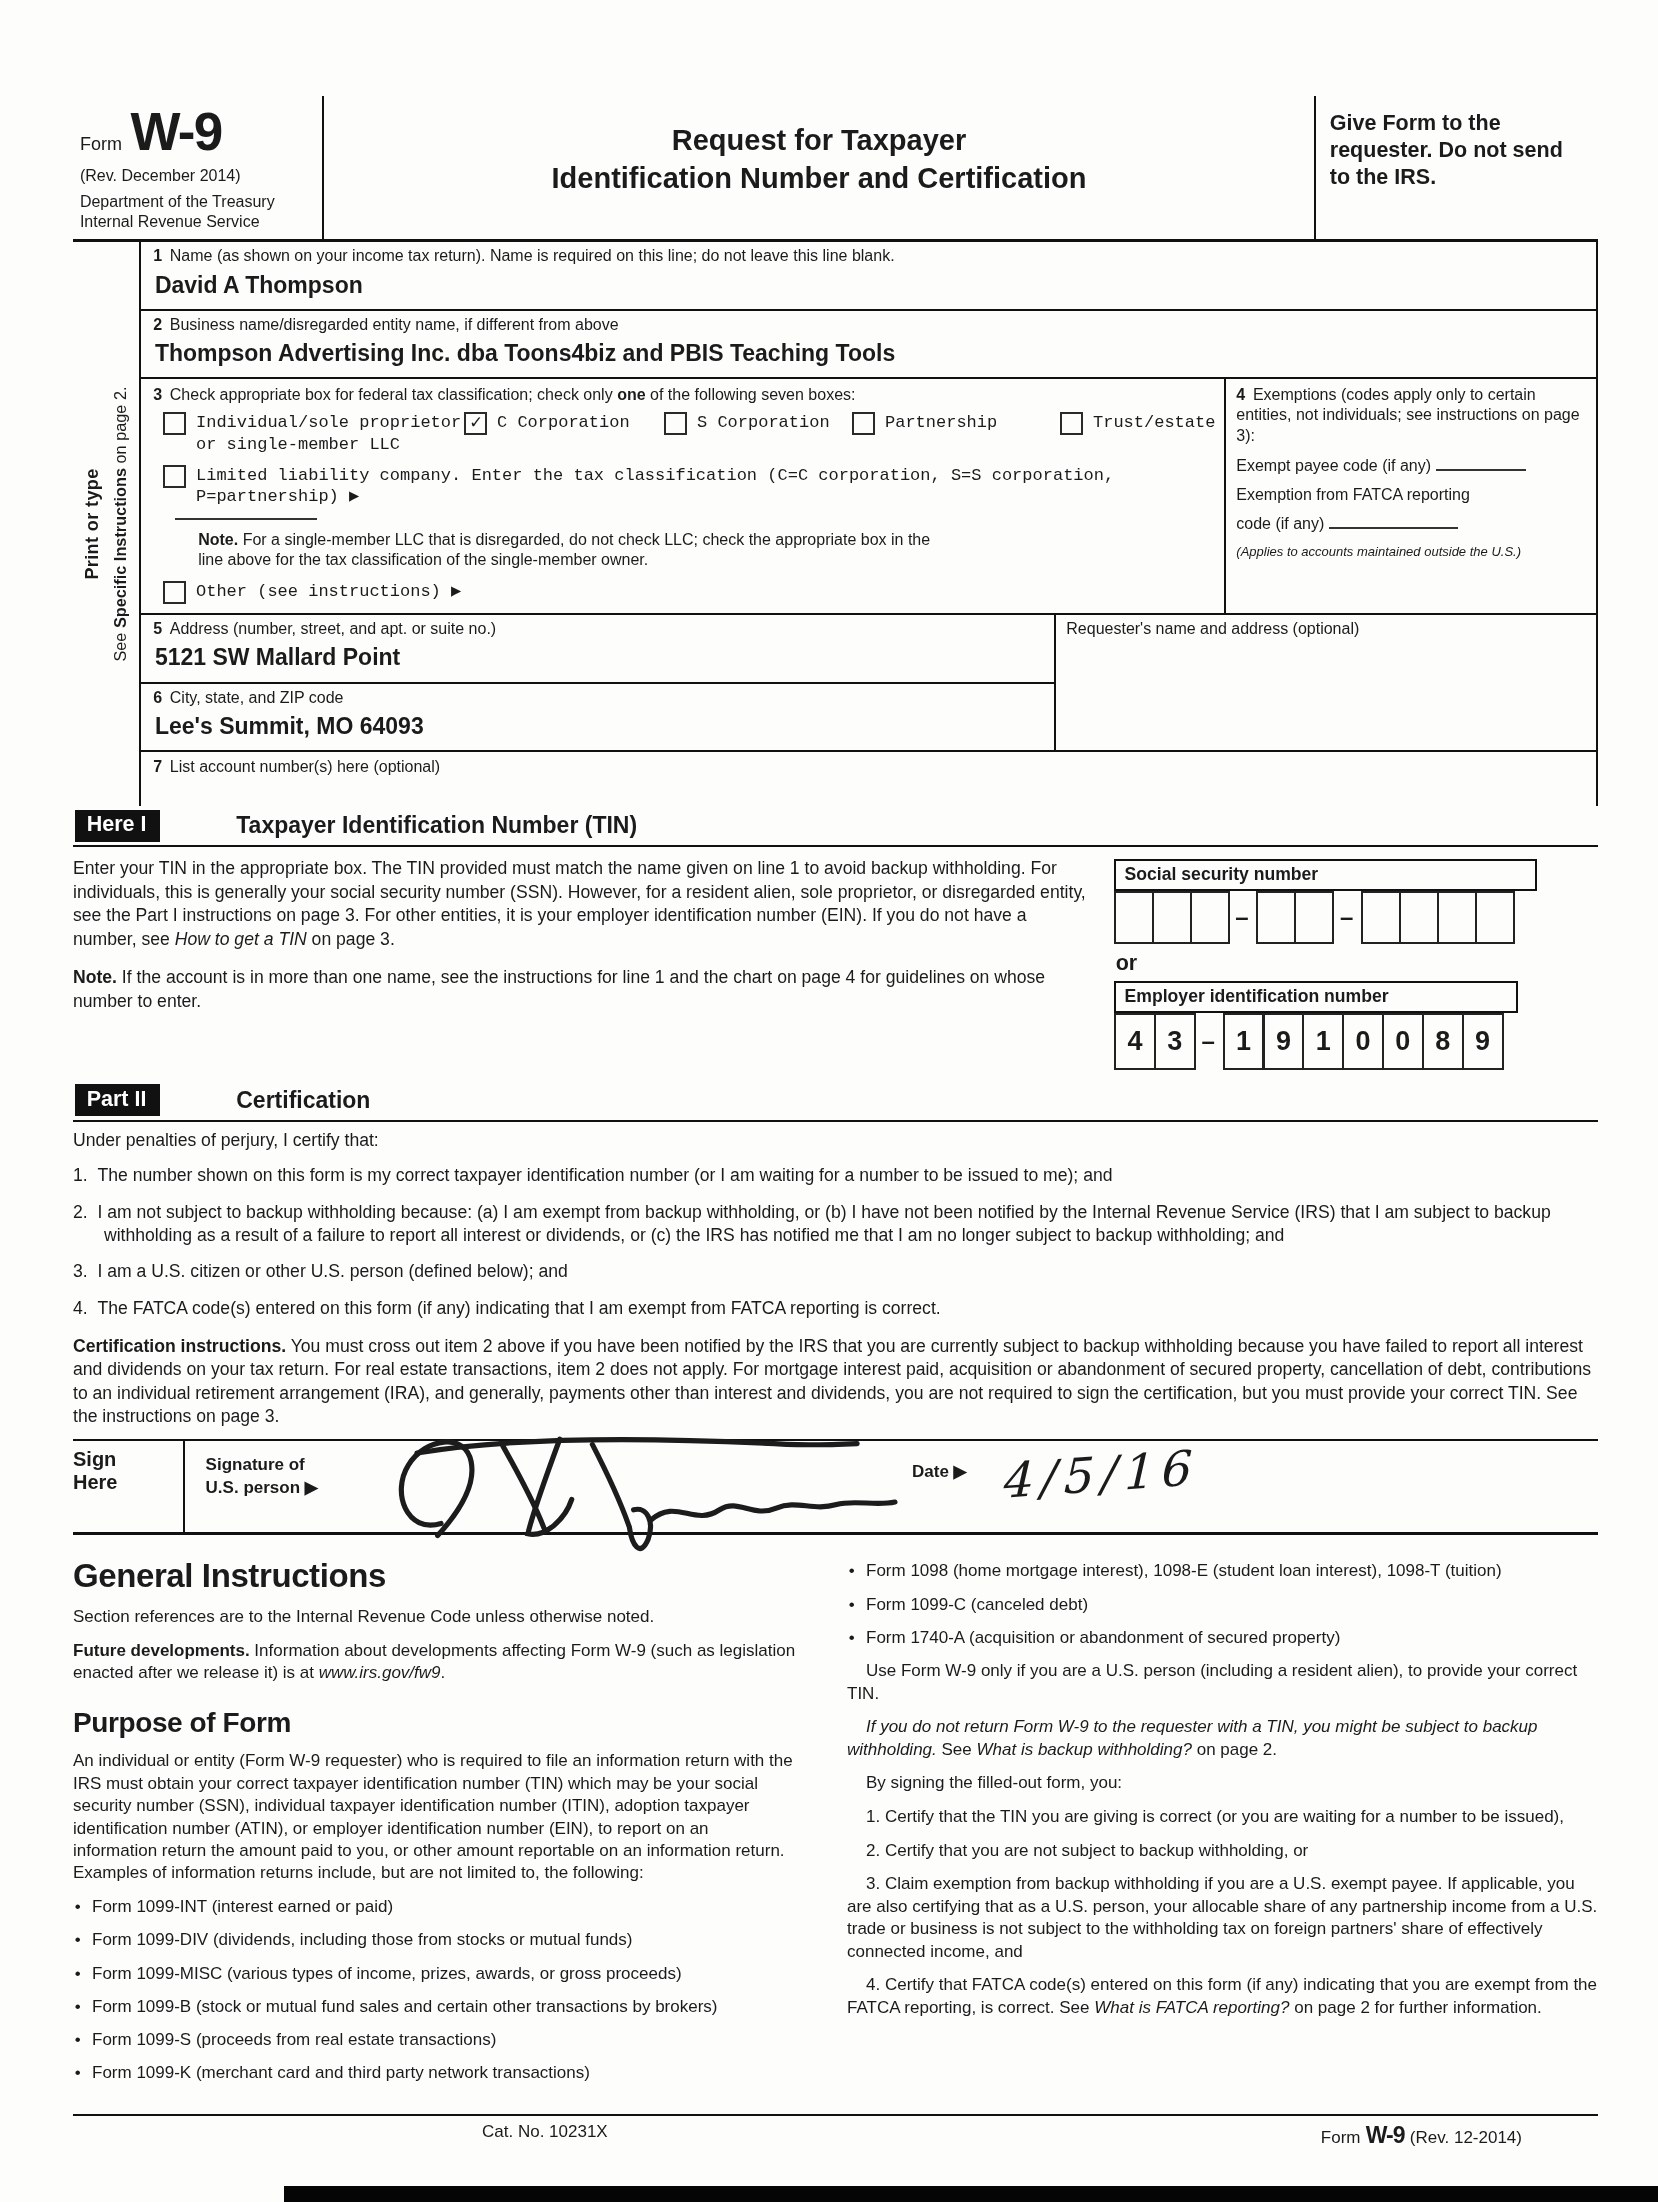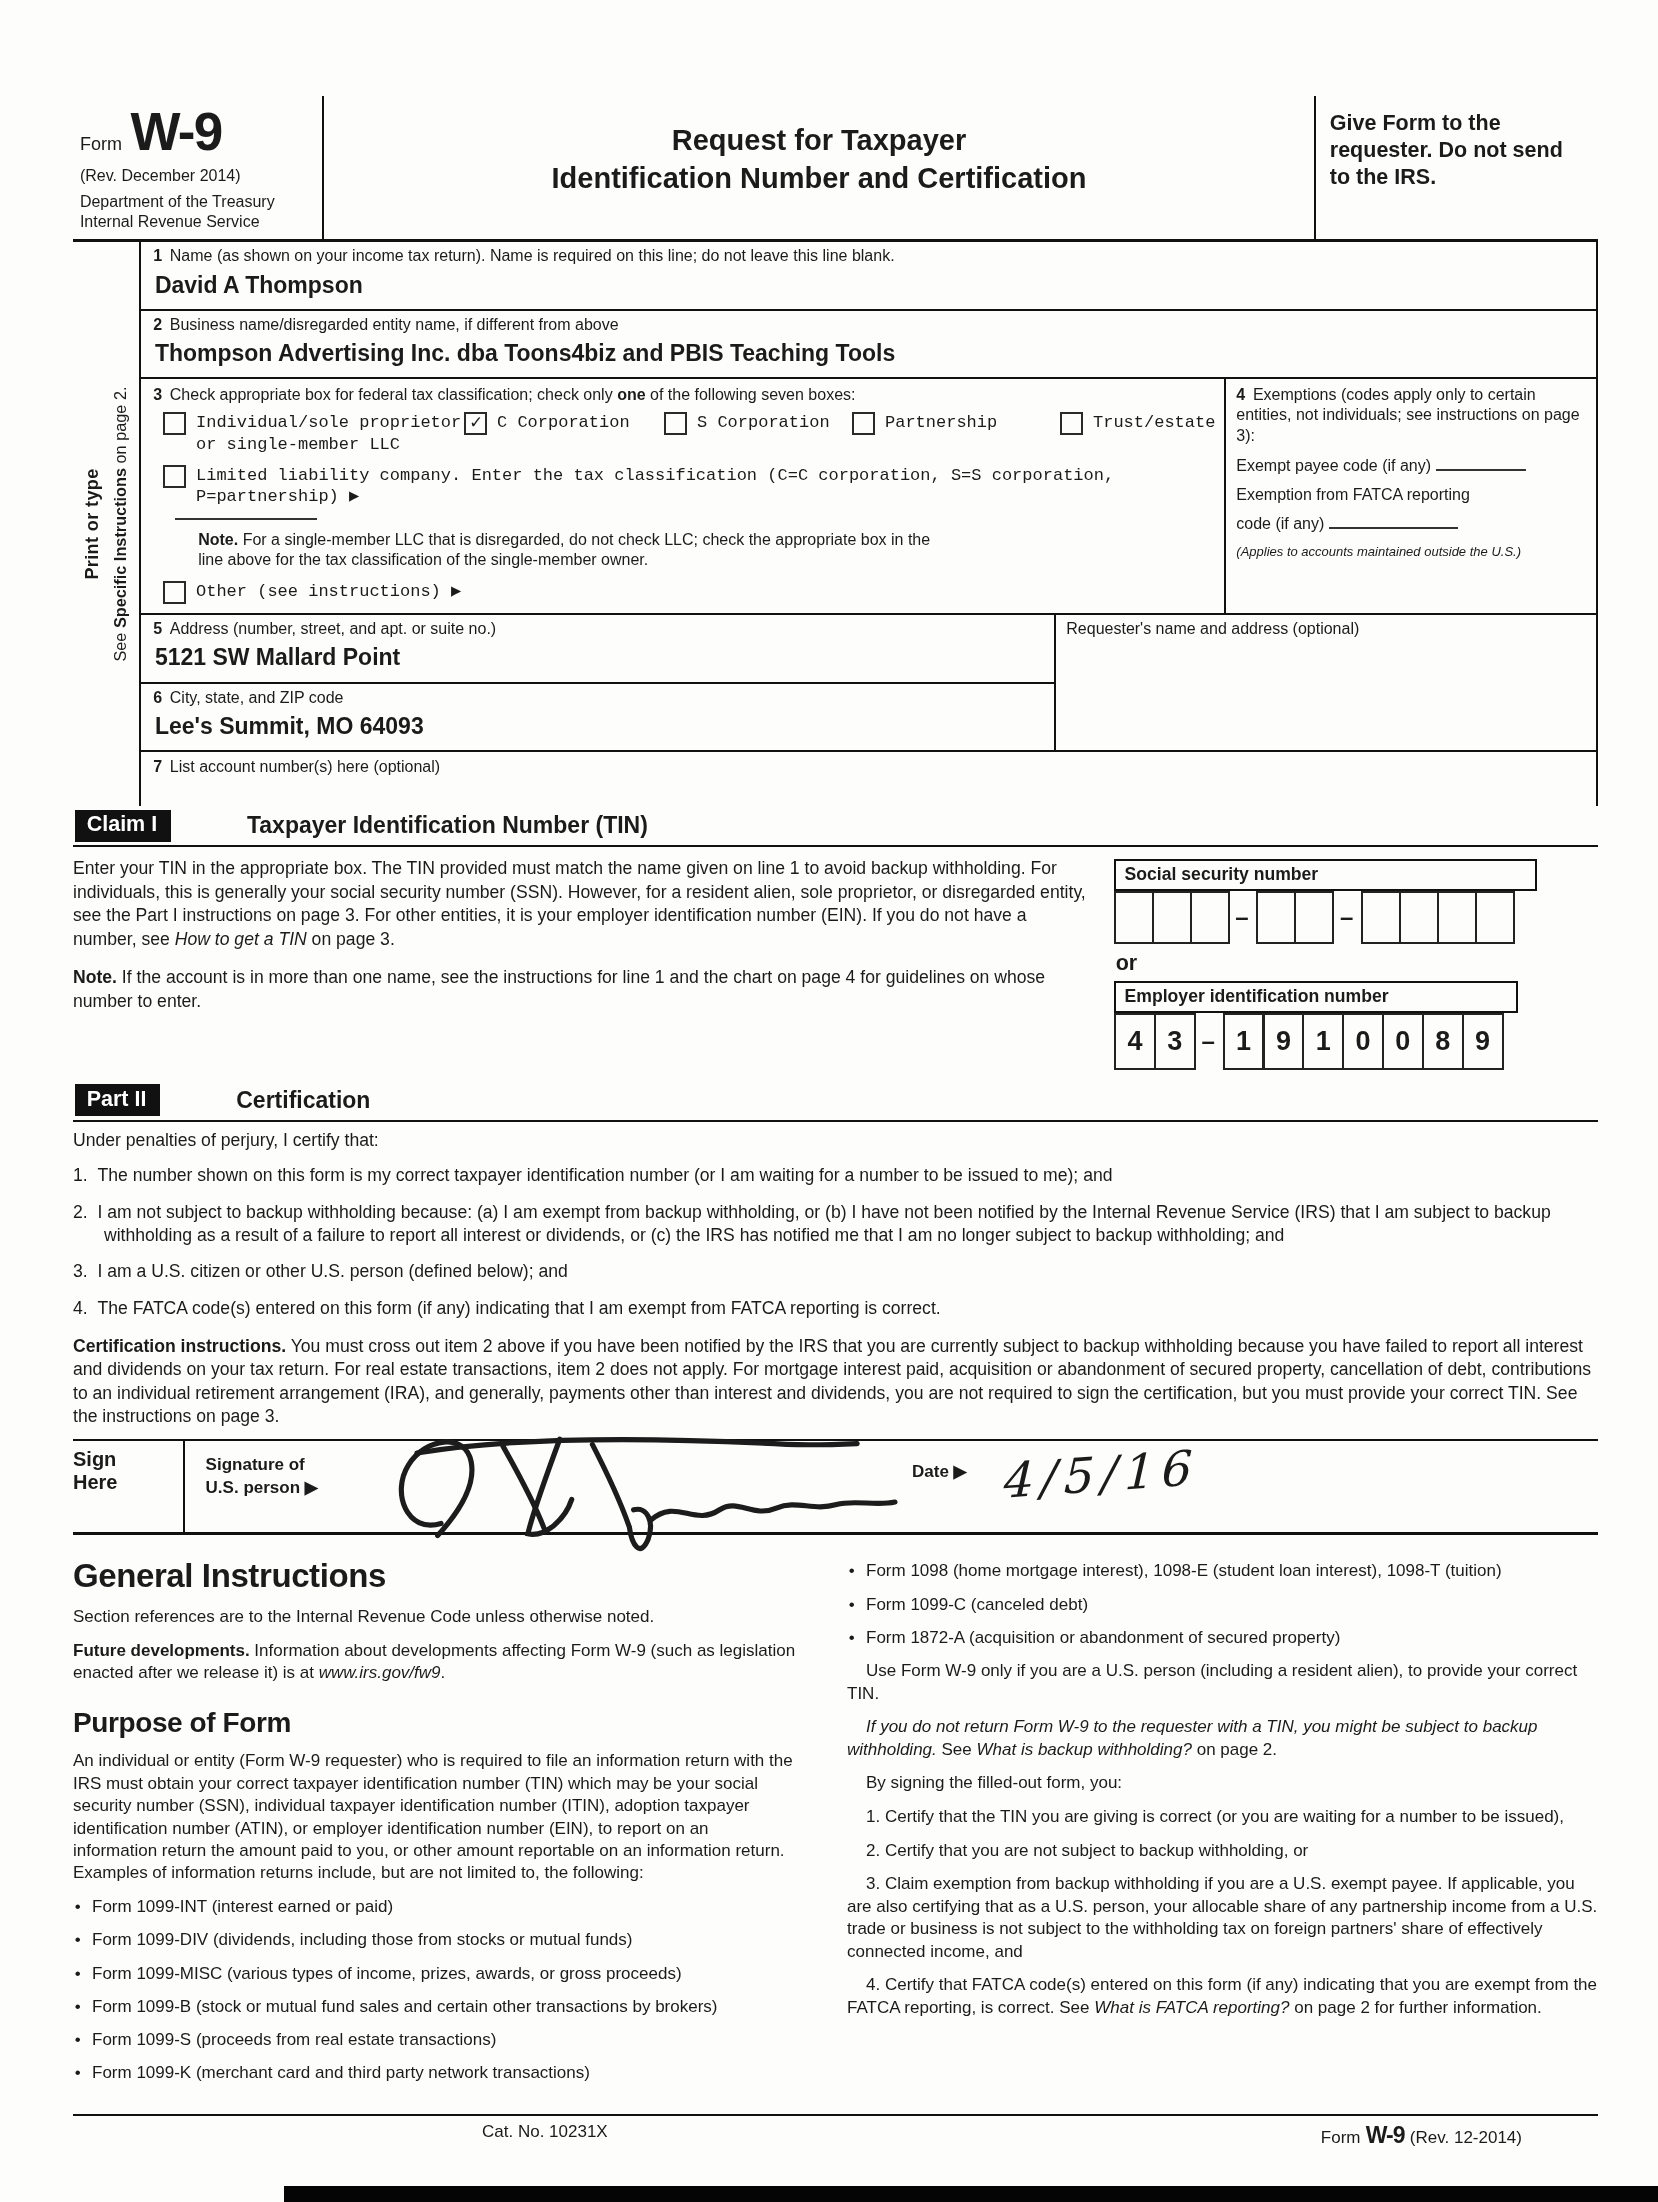--- a/index.html
+++ b/index.html
@@ -221,21 +221,21 @@
           </div>
         </div>
 
         <div class="row7">
           <div class="flab"><span class="fnum">7</span><span>List account number(s) here (optional)</span></div>
         </div>
       </div>
     </div>
 
     <div class="partbar">
-      <span class="badge">Claim I</span>
+      <span class="badge">Here I</span>
       <span class="parttitle">Taxpayer Identification Number (TIN)</span>
     </div>
     <div class="p1body">
       <div class="p1text">
         <div><span>Enter your TIN in the appropriate box. The TIN provided must match the name given on line 1 to avoid backup withholding. For individuals, this is generally your social security number (SSN). However, for a resident alien, sole proprietor, or disregarded entity, see the Part I instructions on page 3. For other entities, it is your employer identification number (EIN). If you do not have a number, see </span><span class="it">How to get a TIN</span><span> on page 3.</span></div>
         <div class="p1note"><span class="b">Note.</span><span> If the account is in more than one name, see the instructions for line 1 and the chart on page 4 for guidelines on whose number to enter.</span></div>
       </div>
       <div class="tincol">
         <div class="tinlabel ssn-label">Social security number</div>
         <div class="cellsrow">
@@ -308,21 +308,21 @@
         <div class="bull">Form 1099-INT (interest earned or paid)</div>
         <div class="bull">Form 1099-DIV (dividends, including those from stocks or mutual funds)</div>
         <div class="bull">Form 1099-MISC (various types of income, prizes, awards, or gross proceeds)</div>
         <div class="bull">Form 1099-B (stock or mutual fund sales and certain other transactions by brokers)</div>
         <div class="bull">Form 1099-S (proceeds from real estate transactions)</div>
         <div class="bull">Form 1099-K (merchant card and third party network transactions)</div>
       </div>
       <div class="gi-right">
         <div class="bull" style="margin-top:3.4px;">Form 1098 (home mortgage interest), 1098-E (student loan interest), 1098-T (tuition)</div>
         <div class="bull">Form 1099-C (canceled debt)</div>
-        <div class="bull">Form 1872-A (acquisition or abandonment of secured property)</div>
+        <div class="bull">Form 1740-A (acquisition or abandonment of secured property)</div>
         <div class="gp ind">Use Form W-9 only if you are a U.S. person (including a resident alien), to provide your correct TIN.</div>
         <div class="gp ind"><span class="itp">If you do not return Form W-9 to the requester with a TIN, you might be subject to backup withholding.</span><span> See </span><span class="itp">What is backup withholding?</span><span> on page 2.</span></div>
         <div class="gp ind">By signing the filled-out form, you:</div>
         <div class="gp ind"><span>1.</span> <span>Certify that the TIN you are giving is correct (or you are waiting for a number to be issued),</span></div>
         <div class="gp ind"><span>2.</span> <span>Certify that you are not subject to backup withholding, or</span></div>
         <div class="gp ind"><span>3.</span> <span>Claim exemption from backup withholding if you are a U.S. exempt payee. If applicable, you are also certifying that as a U.S. person, your allocable share of any partnership income from a U.S. trade or business is not subject to the withholding tax on foreign partners' share of effectively connected income, and</span></div>
         <div class="gp ind"><span>4.</span> <span>Certify that FATCA code(s) entered on this form (if any) indicating that you are exempt from the FATCA reporting, is correct. See </span><span class="itp">What is FATCA reporting?</span><span> on page 2 for further information.</span></div>
       </div>
     </div>
 

